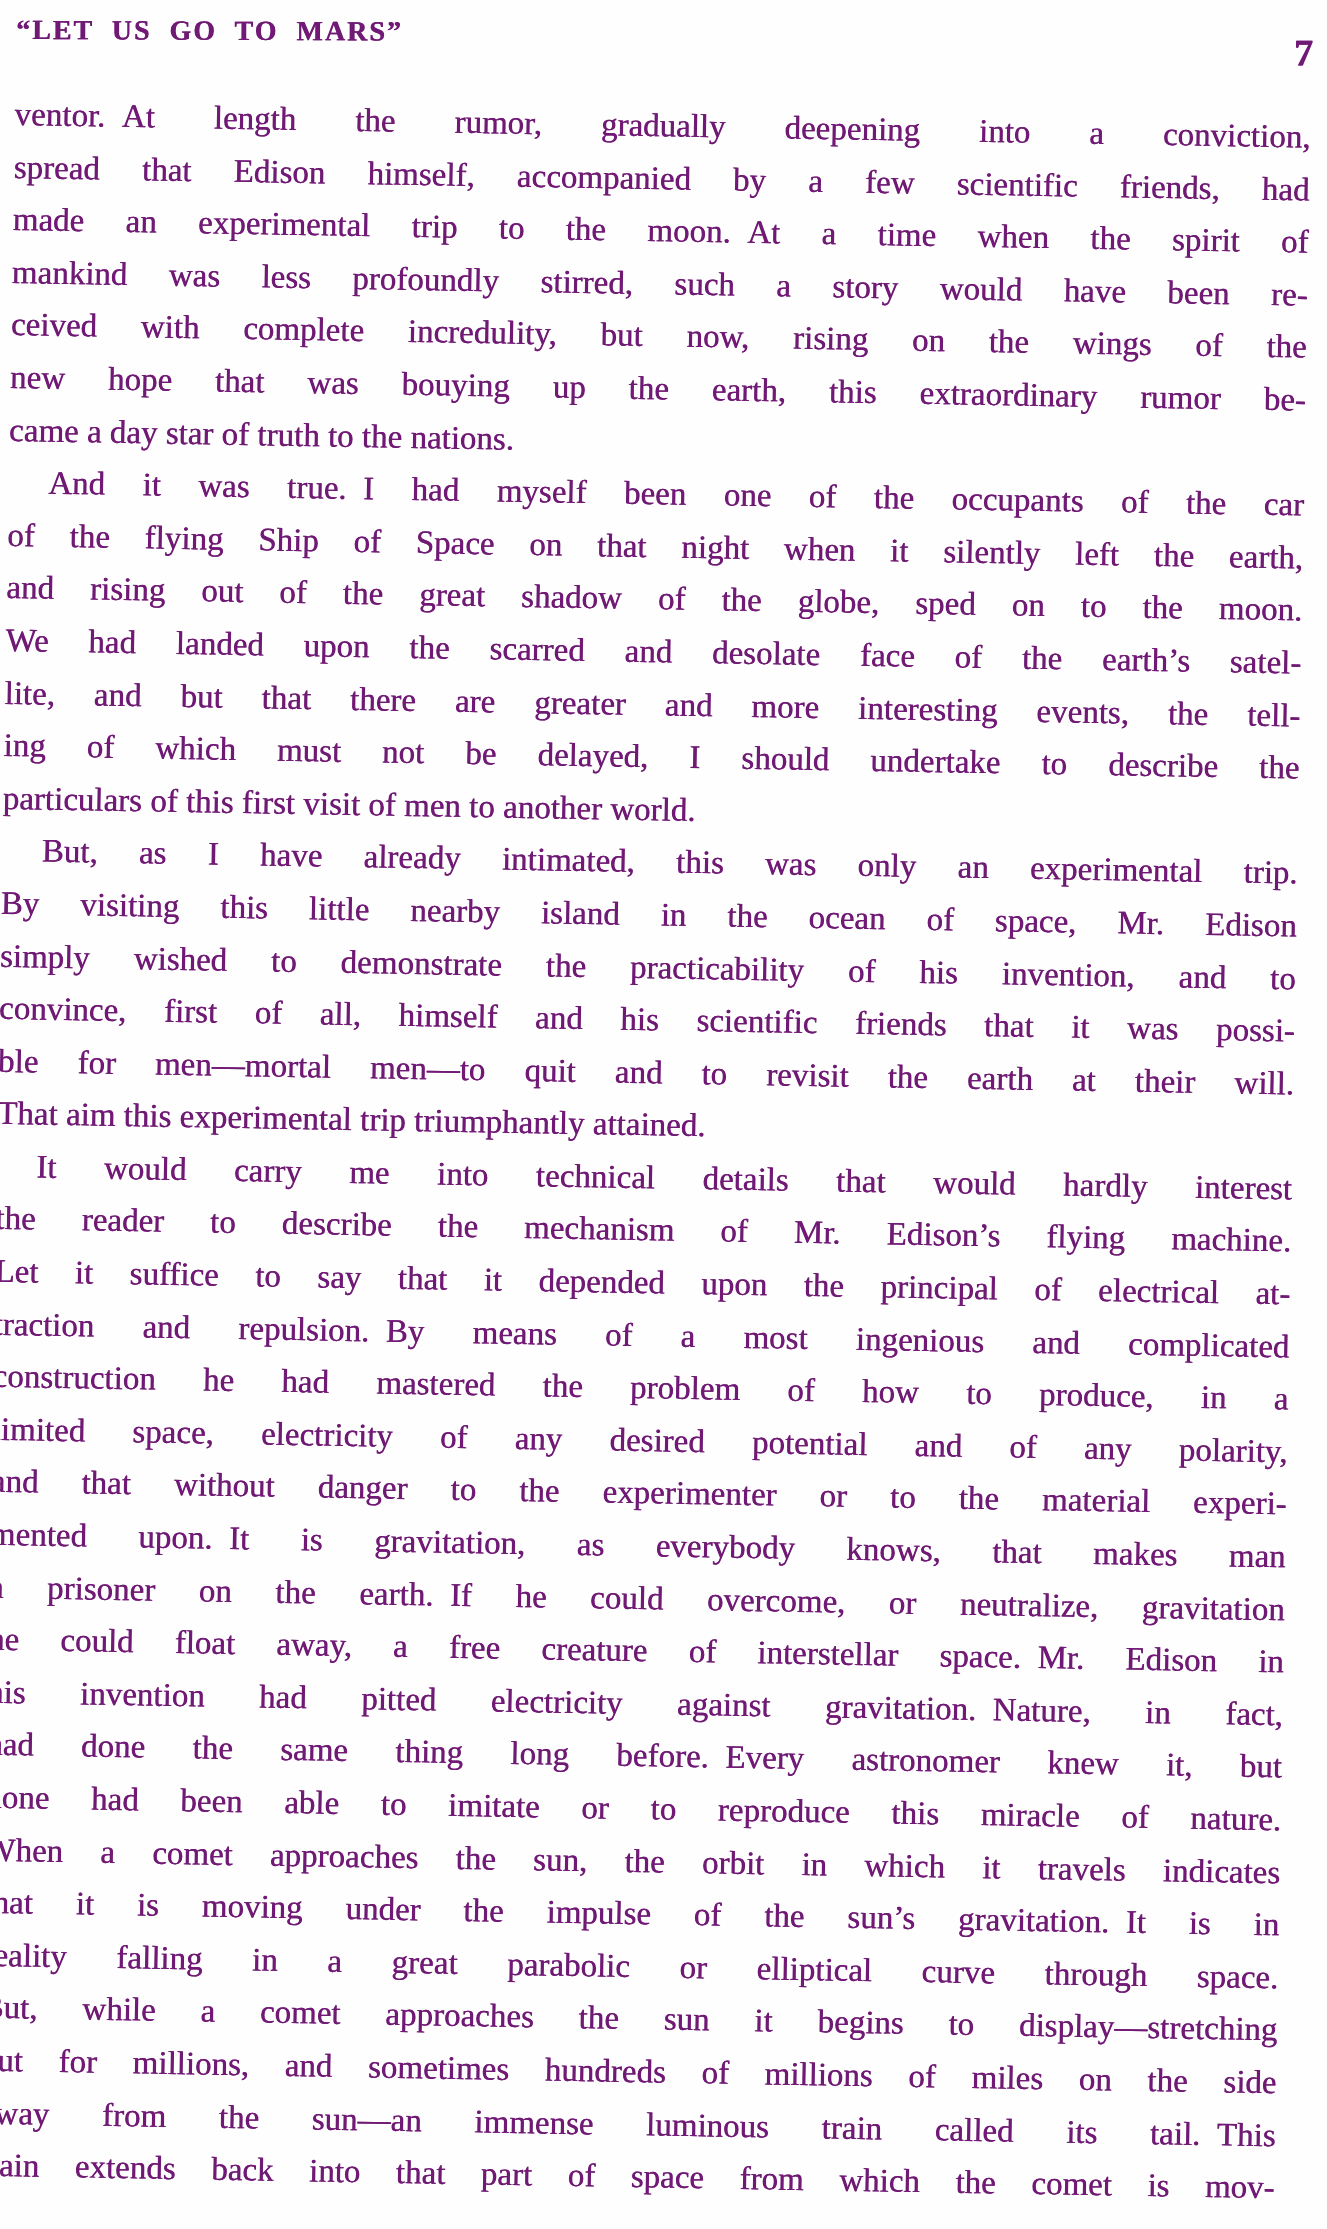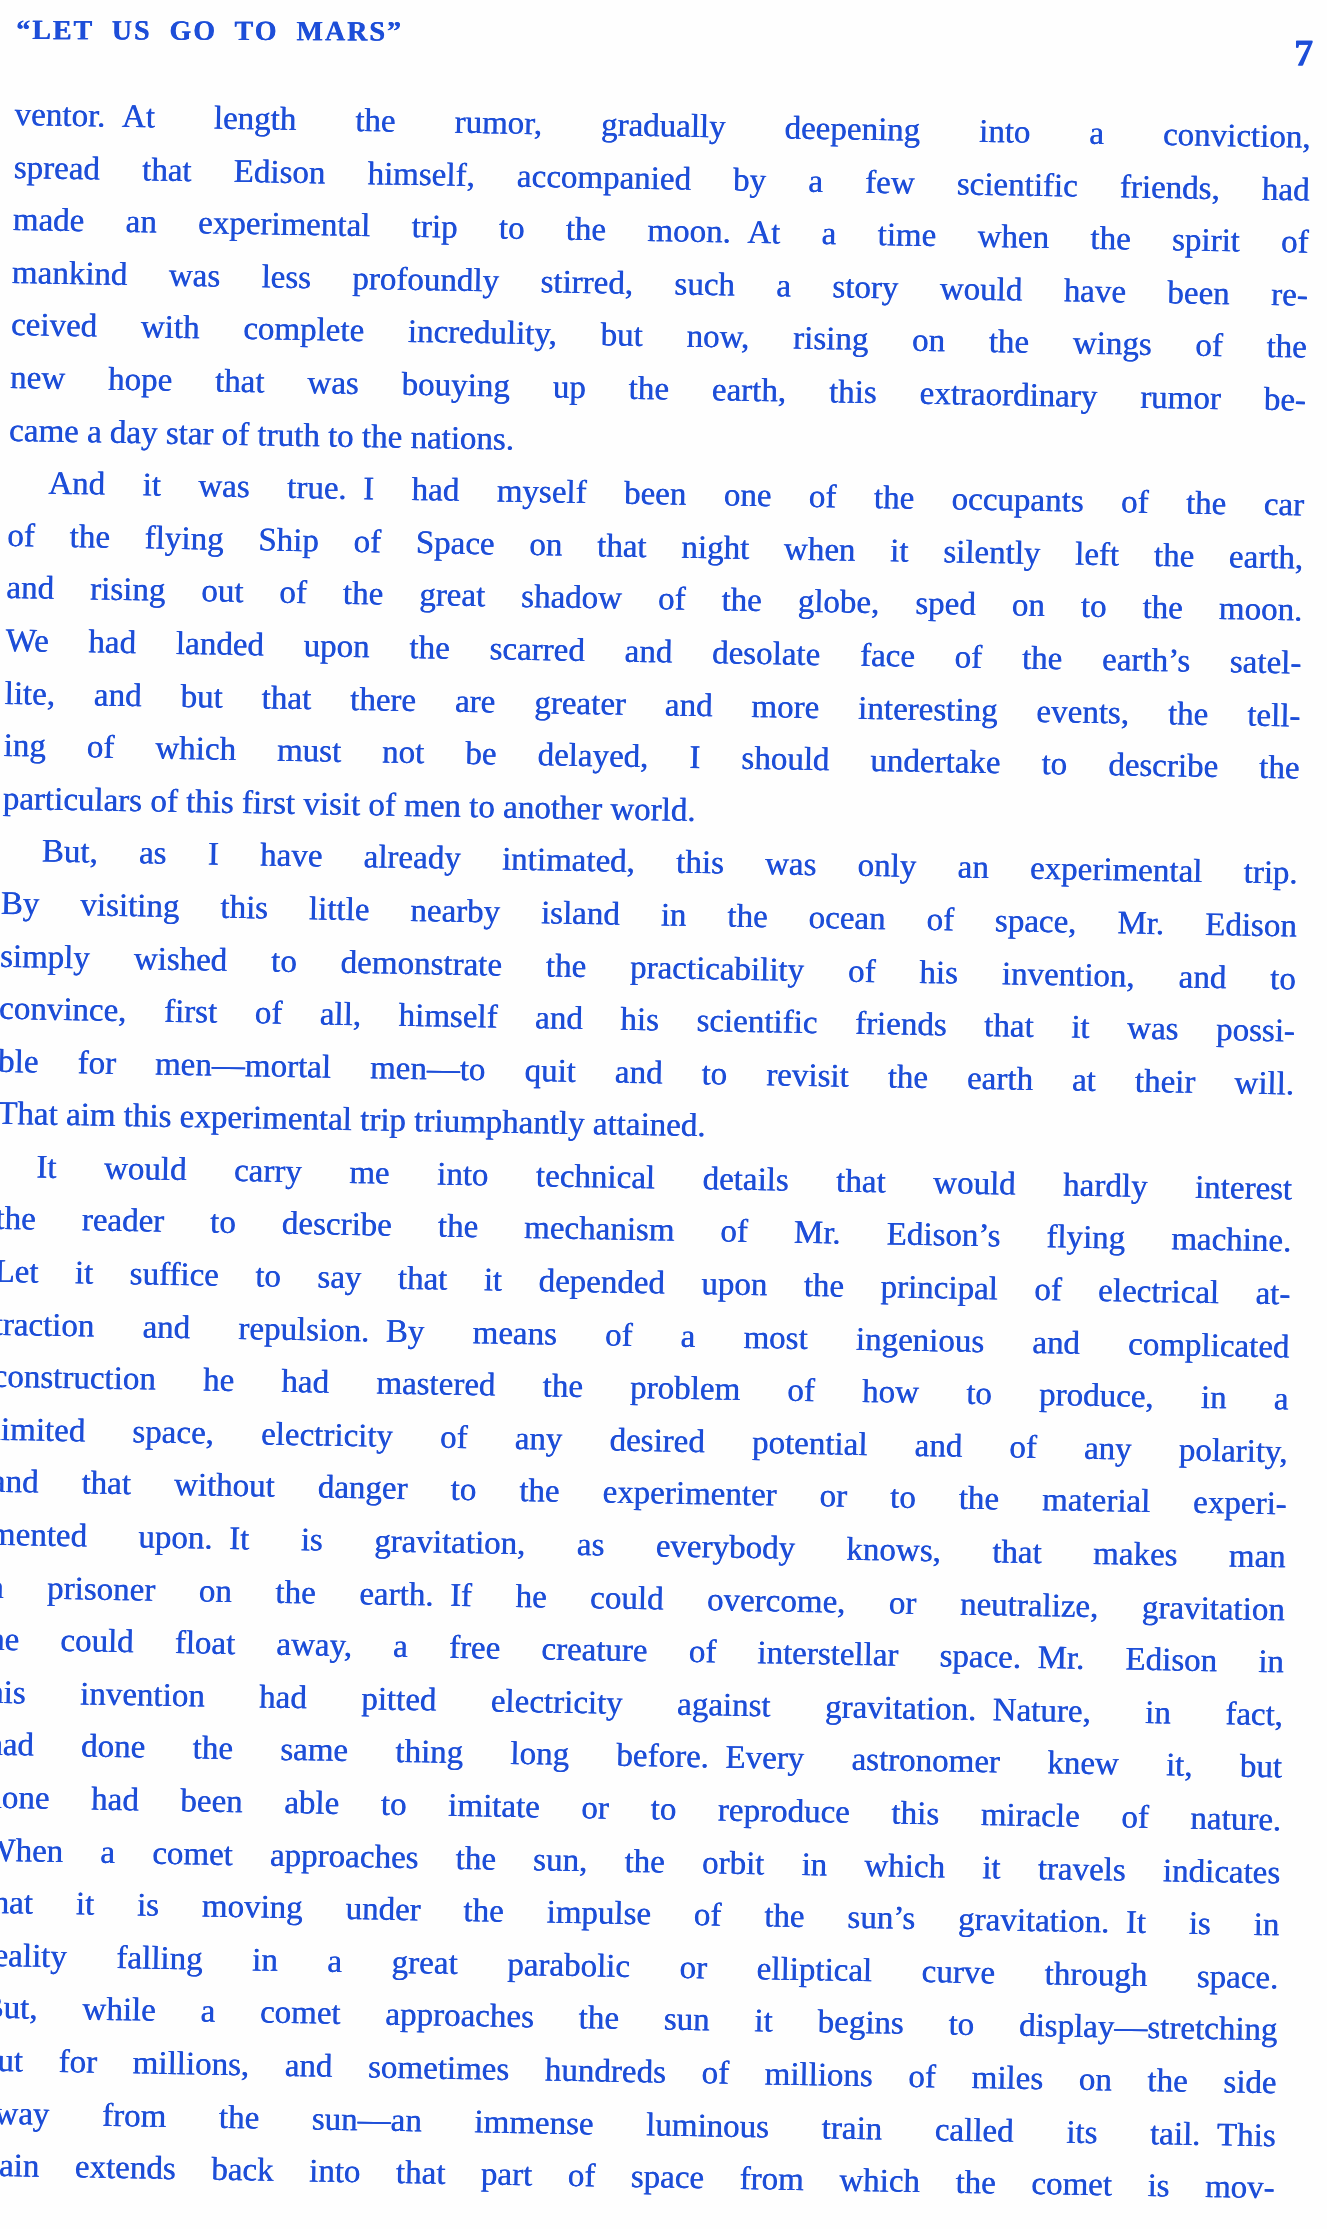--- a/index.html
+++ b/index.html
@@ -7,21 +7,21 @@
     padding: 0;
     background: #ffffff;
   }
   .page {
     position: relative;
     width: 1327px;
     height: 2229px;
     background: #fefefe;
     overflow: hidden;
     font-family: "Liberation Serif", "DejaVu Serif", serif;
-    color: #1d4ed8;
+    color: #701a75;
   }
   .pagehead {
     position: absolute;
     top: 14px;
     left: 16px;
     right: 8px;
     display: flex;
     justify-content: space-between;
     align-items: flex-start;
     transform: rotate(0.25deg);

